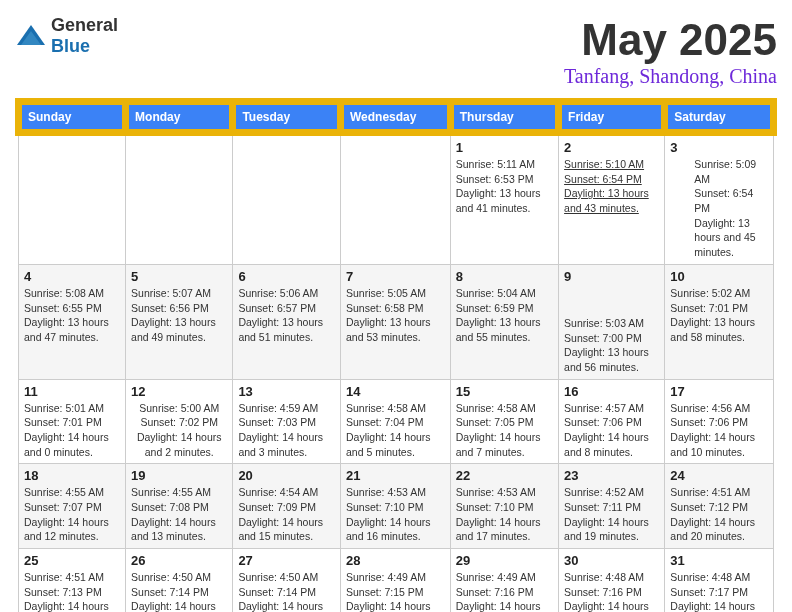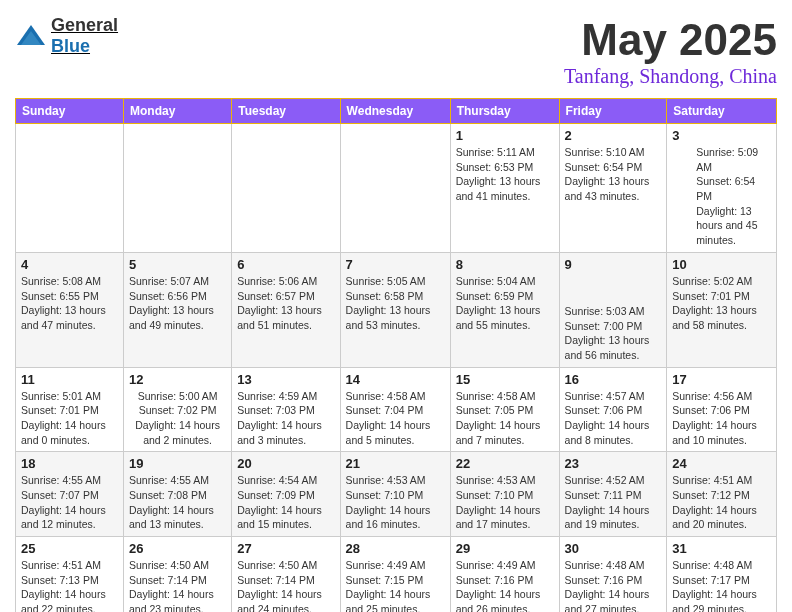--- a/index.html
+++ b/index.html
@@ -13,41 +13,40 @@
     .header {
       display: flex;
       justify-content: space-between;
       align-items: flex-start;
       margin-bottom: 10px;
     }
     .logo {
       display: flex;
       align-items: center;
       gap: 4px;
-      text-decoration: underline;
     }
     .logo-text-general { font-size: 18px; font-weight: bold; color: #333; }
     .logo-text-blue { font-size: 18px; font-weight: bold; color: #1a6faf; }
     .title-block { text-align: right; }
     .month-title { font-size: 44px; font-weight: bold; color: #333; }
     .location-title { font-size: 20px; color: #6d28d9; font-family: Liberation Serif, serif; }
 
     .calendar-table {
       width: 100%;
       border-collapse: collapse;
       font-size: 11px;
     }
     .calendar-table th {
-      background-color: #8b5cf6;
+      background-color: #3b82f6;
       color: #fff;
       text-align: left;
       padding: 5px 6px;
       font-size: 12px;
       font-weight: bold;
-      border: 1px solid #eab308;
+      border: 7px solid #eab308;
     }
     .calendar-table td {
       border: 1px solid #ccc;
       vertical-align: top;
       padding: 4px 5px;
       width: 113px;
       min-height: 80px;
       background: #fff;
     }
     .calendar-table tr:nth-child(even) td {
@@ -112,21 +111,21 @@
         <td class="empty-cell"></td>
         <td class="empty-cell"></td>
         <td>
           <span class="day-number">1</span>
           <div class="day-detail" style="white-space: pre-line;">Sunrise: 5:11 AM
 Sunset: 6:53 PM
 Daylight: 13 hours and 41 minutes.</div>
         </td>
         <td>
           <span class="day-number">2</span>
-          <div class="day-detail" style="white-space: pre-line;">Sunrise: 5:10 AM
+          <div class="day-detail" style="white-space: pre-line; text-decoration: underline;">Sunrise: 5:10 AM
 Sunset: 6:54 PM
 Daylight: 13 hours and 43 minutes.</div>
         </td>
         <td>
           <span class="day-number">3</span>
           <div class="day-detail" style="white-space: pre-line; margin-left: 24px;">Sunrise: 5:09 AM
 Sunset: 6:54 PM
 Daylight: 13 hours and 45 minutes.</div>
         </td>
       </tr>

